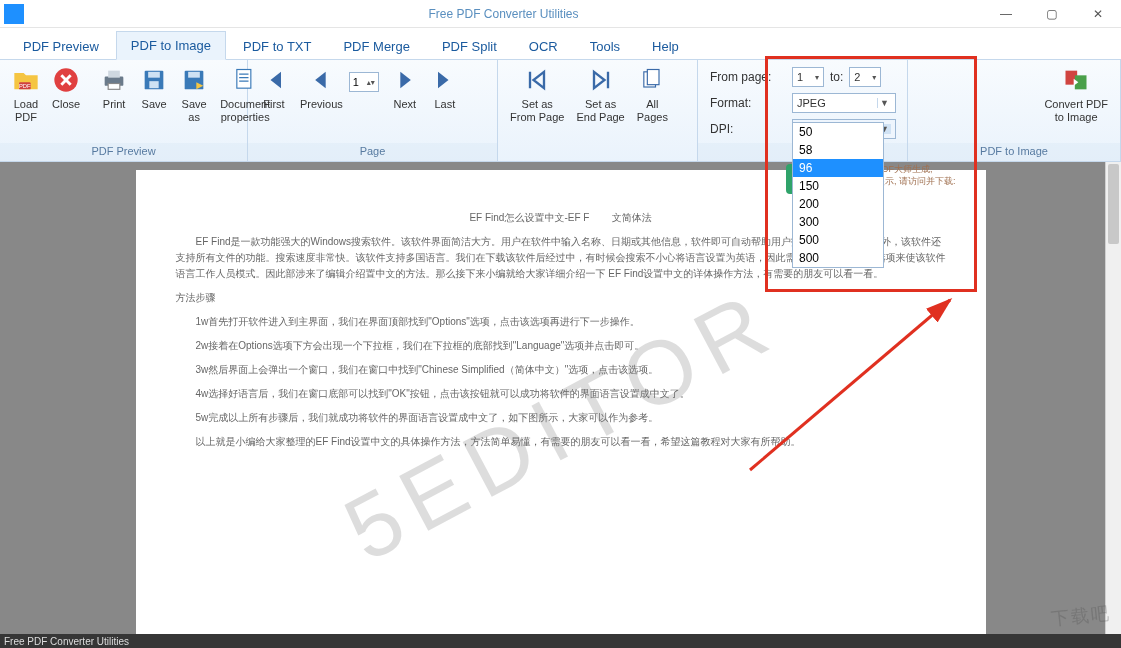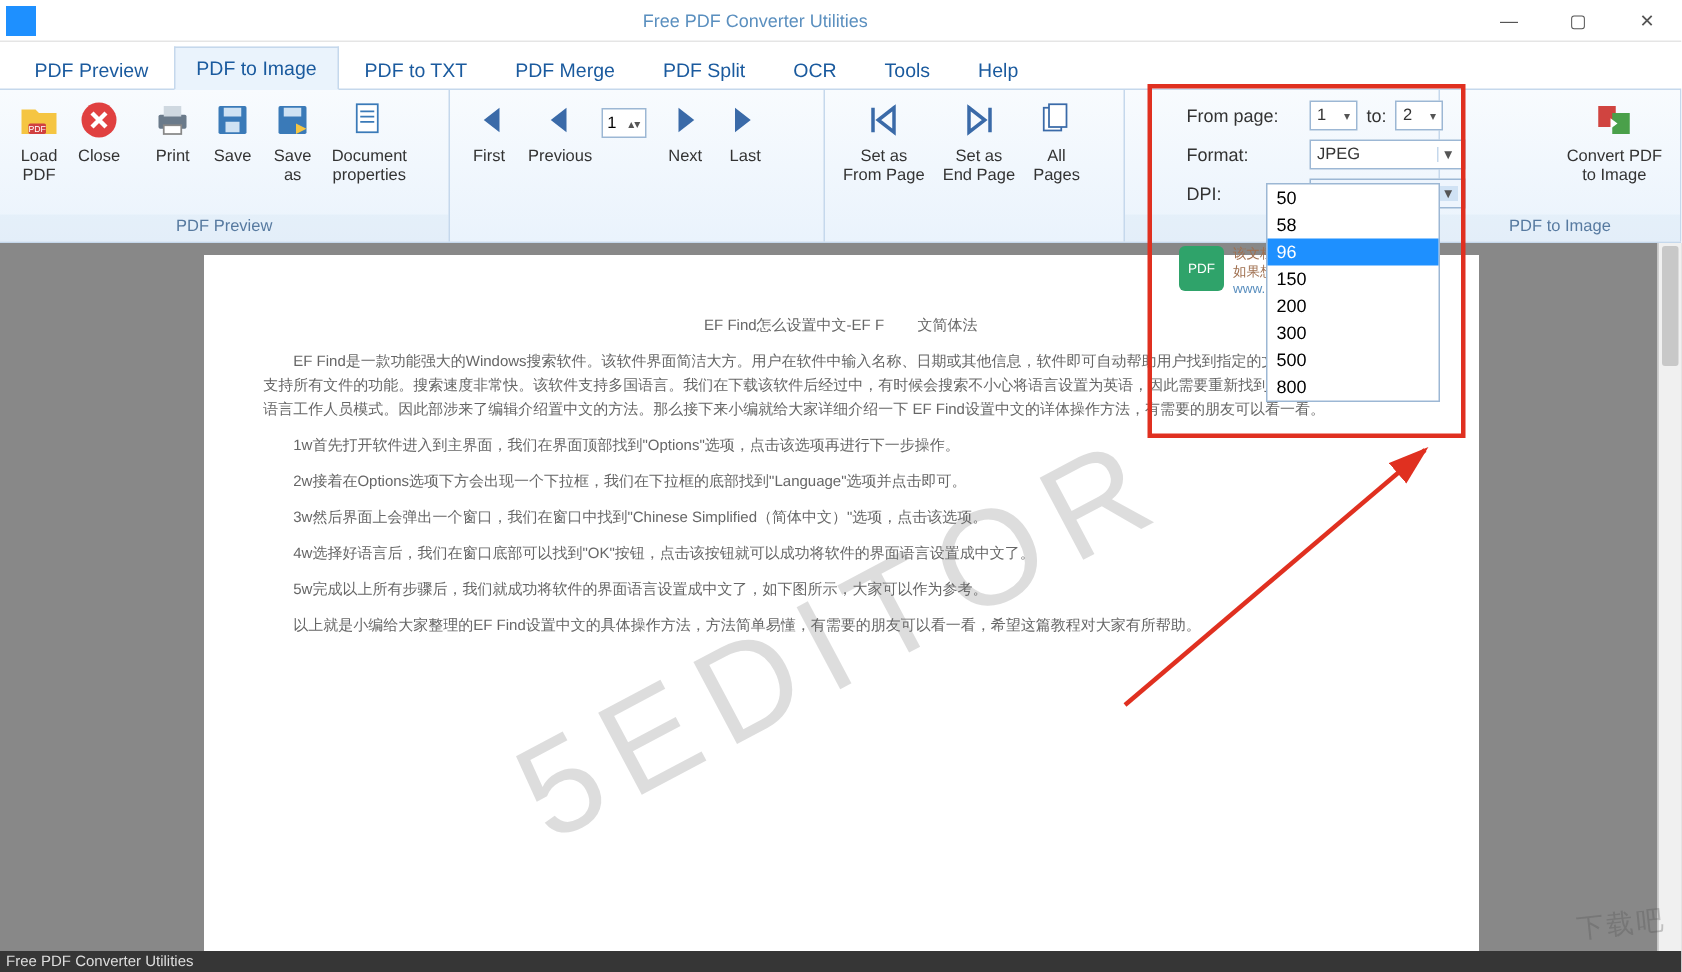--- a/index.html
+++ b/index.html
@@ -19,31 +19,31 @@
 
   
   .ribbon { height: 102px; background: linear-gradient(#f8fbfe,#eaf3fc); border-bottom: 1px solid #c5d8ec; display: flex; }
   .group { border-right: 1px solid #c5d8ec; display: flex; flex-direction: column; }
   .group-body { flex: 1; display: flex; align-items: flex-start; padding: 4px 6px 0 6px; }
   .group-title { text-align: center; font-size: 11px; color: #577aa0; padding: 2px 0 4px; background: rgba(200,220,240,0.2);}
   .rbtn { display: flex; flex-direction: column; align-items: center; padding: 2px 6px; font-size: 11px; color: #333; cursor:pointer; text-align:center; line-height:1.2; }
   .rbtn .ic { width: 28px; height: 28px; margin-bottom: 4px; display:flex; align-items:center; justify-content:center; }
   .settings-col { display:flex; flex-direction:column; gap:4px; padding:2px 6px; position:relative;}
   .settings-row { display:flex; align-items:center; font-size:12px; color:#333; gap:6px; height:22px;}
-  .settings-row .lbl { width:76px;margin-left:29px;}
+  .settings-row .lbl { width:76px;}
   .numbox { width:32px; height:20px; border:1px solid #9cb7d4; background:#fff; font-size:11px; display:flex; align-items:center; padding:0 4px; justify-content:space-between;}
   .numbox .arr { font-size:8px; color:#555;}
   .selbox { width:104px; height:20px; border:1px solid #9cb7d4; background:#fff; font-size:11px; display:flex; align-items:center; padding:0 4px; justify-content:space-between;}
   .selbox .arr { width:14px; text-align:center; border-left:1px solid #c5d8ec; color:#555; font-size:9px;}
 
   .page-input { width:30px; height:20px; border:1px solid #9cb7d4; background:#fff; font-size:11px; display:flex; align-items:center; padding:0 3px; justify-content:space-between; margin-top:8px;}
   .page-input .arr{font-size:8px;color:#555;}
 
   
-  .dropdown { position:absolute; top:58px; left:88px; width:116px; background:#fff; border:1px solid #9cb7d4; z-index:50; font-size:12px;}
+  .dropdown { position:absolute; top:58px; left:88px; width:92px; background:#fff; border:1px solid #9cb7d4; z-index:50; font-size:12px;}
   .dropdown .opt { padding:2px 6px; cursor:pointer;}
   .dropdown .opt.sel { background:#1e90ff; color:#fff;}
 
   
   .content { position:absolute; top:162px; left:0; right:0; bottom:14px; background:#888; display:flex; justify-content:center; overflow:hidden;}
   .page { width:850px; background:#fff; margin-top:8px; position:relative; padding:30px 40px; font-size:10px; color:#666; line-height:1.6;}
   .page p { margin-bottom:8px;}
   .watermark { position:absolute; left:50%; top:55%; transform:translate(-50%,-50%) rotate(-28deg); font-size:90px; color:rgba(120,120,120,0.25); font-weight:300; letter-spacing:12px; white-space:nowrap; pointer-events:none; font-family: Arial, sans-serif;}
   .scrollbar { position:absolute; right:0; top:162px; bottom:14px; width:16px; background:#f0f0f0; border-left:1px solid #d0d0d0;}
   .scrollbar .thumb { position:absolute; left:2px; right:2px; top:2px; height:80px; background:#c8c8c8; border-radius:2px;}
@@ -84,21 +84,21 @@
   <div class="tab">PDF to TXT</div>
   <div class="tab">PDF Merge</div>
   <div class="tab">PDF Split</div>
   <div class="tab">OCR</div>
   <div class="tab">Tools</div>
   <div class="tab">Help</div>
 </div>
 
 <div class="ribbon">
 
-  <div class="group" style="width:300px">
+  <div class="group" style="width:248px">
     <div class="group-body">
       <div class="rbtn">
         <span class="ic">
             <svg viewBox="0 0 24 24">
               <path fill="#f5c542" d="M2 6h8l2 2h10v12H2z"></path>
               <rect x="6" y="14" width="10" height="6" fill="#d04040" rx="1"></rect>
               <text x="11" y="19" font-size="5" fill="#fff" text-anchor="middle">PDF</text>
             </svg>
           </span>
         <span style="white-space:pre">Load
@@ -191,20 +191,21 @@
       </div>
       <div class="rbtn">
         <span class="ic">
             <svg viewBox="0 0 24 24">
               <path fill="#3a6aa8" d="M6 5l9 7-9 7zM18 5v14"></path>
             </svg>
           </span>
         <span>Last</span>
       </div>
     </div>
+    <div class="group-title">Page</div>
   </div>
 
   <div class="group" style="width:200px">
     <div class="group-body">
       <div class="rbtn">
         <span class="ic">
             <svg viewBox="0 0 24 24">
               <path stroke="#3a6aa8" fill="none" stroke-width="2" d="M6 5v14M18 5l-9 7 9 7z"></path>
             </svg>
           </span>
@@ -301,20 +302,21 @@
     <div class="pdfbadge">
       <div class="bic">PDF</div>
       <div class="btxt">
         <div>该文档由免费PDF大师生成,</div>
         <div>如果想去掉该提示, 请访问并下载:</div>
         <div style="color:#5a8fbf">www.pdfdo.cn</div>
       </div>
     </div>
     <p style="text-align:center;margin-top:10px"><span>EF Find怎么设置中文-EF F</span>&nbsp;&nbsp;&nbsp;&nbsp;&nbsp;&nbsp;&nbsp;&nbsp;<span>文简体法</span></p>
     <p style="text-indent:2em">EF Find是一款功能强大的Windows搜索软件。该软件界面简洁大方。用户在软件中输入名称、日期或其他信息，软件即可自动帮助用户找到指定的文件。此外，该软件还支持所有文件的功能。搜索速度非常快。该软件支持多国语言。我们在下载该软件后经过中，有时候会搜索不小心将语言设置为英语，因此需要重新找到相应的选项来使该软件语言工作人员模式。因此部涉来了编辑介绍置中文的方法。那么接下来小编就给大家详细介绍一下 EF Find设置中文的详体操作方法，有需要的朋友可以看一看。</p>
+    <p style="margin-top:6px">方法步骤</p>
     <p style="text-indent:2em">1w首先打开软件进入到主界面，我们在界面顶部找到"Options"选项，点击该选项再进行下一步操作。</p>
     <p style="text-indent:2em">2w接着在Options选项下方会出现一个下拉框，我们在下拉框的底部找到"Language"选项并点击即可。</p>
     <p style="text-indent:2em">3w然后界面上会弹出一个窗口，我们在窗口中找到"Chinese Simplified（简体中文）"选项，点击该选项。</p>
     <p style="text-indent:2em">4w选择好语言后，我们在窗口底部可以找到"OK"按钮，点击该按钮就可以成功将软件的界面语言设置成中文了。</p>
     <p style="text-indent:2em">5w完成以上所有步骤后，我们就成功将软件的界面语言设置成中文了，如下图所示，大家可以作为参考。</p>
     <p style="text-indent:2em">以上就是小编给大家整理的EF Find设置中文的具体操作方法，方法简单易懂，有需要的朋友可以看一看，希望这篇教程对大家有所帮助。</p>
     <div class="watermark">5EDITOR</div>
   </div>
 </div>
 <div class="scrollbar">

